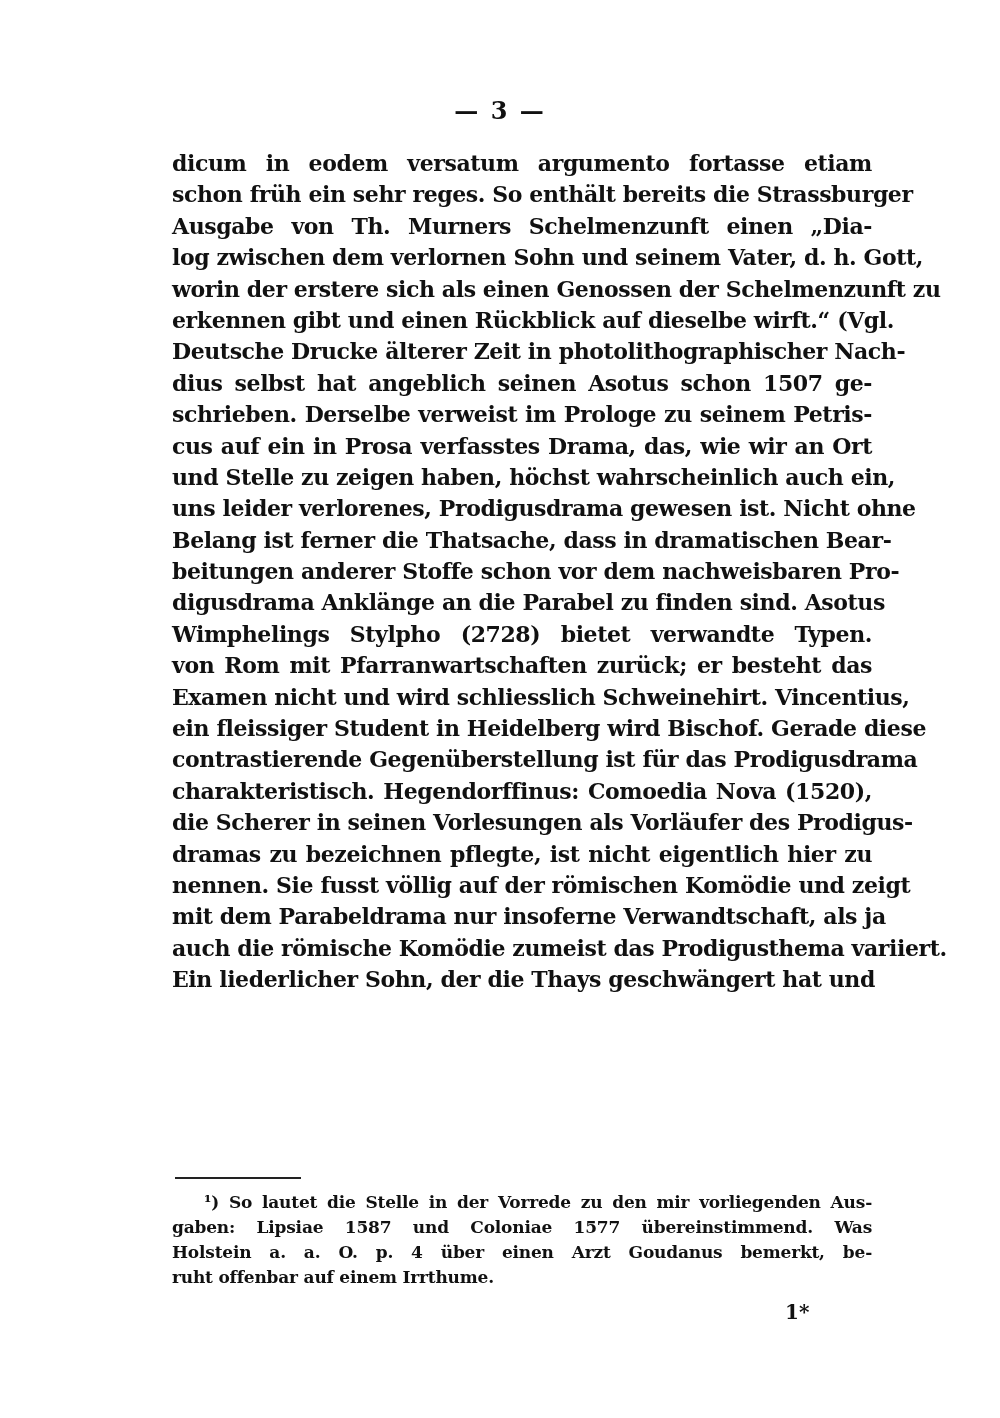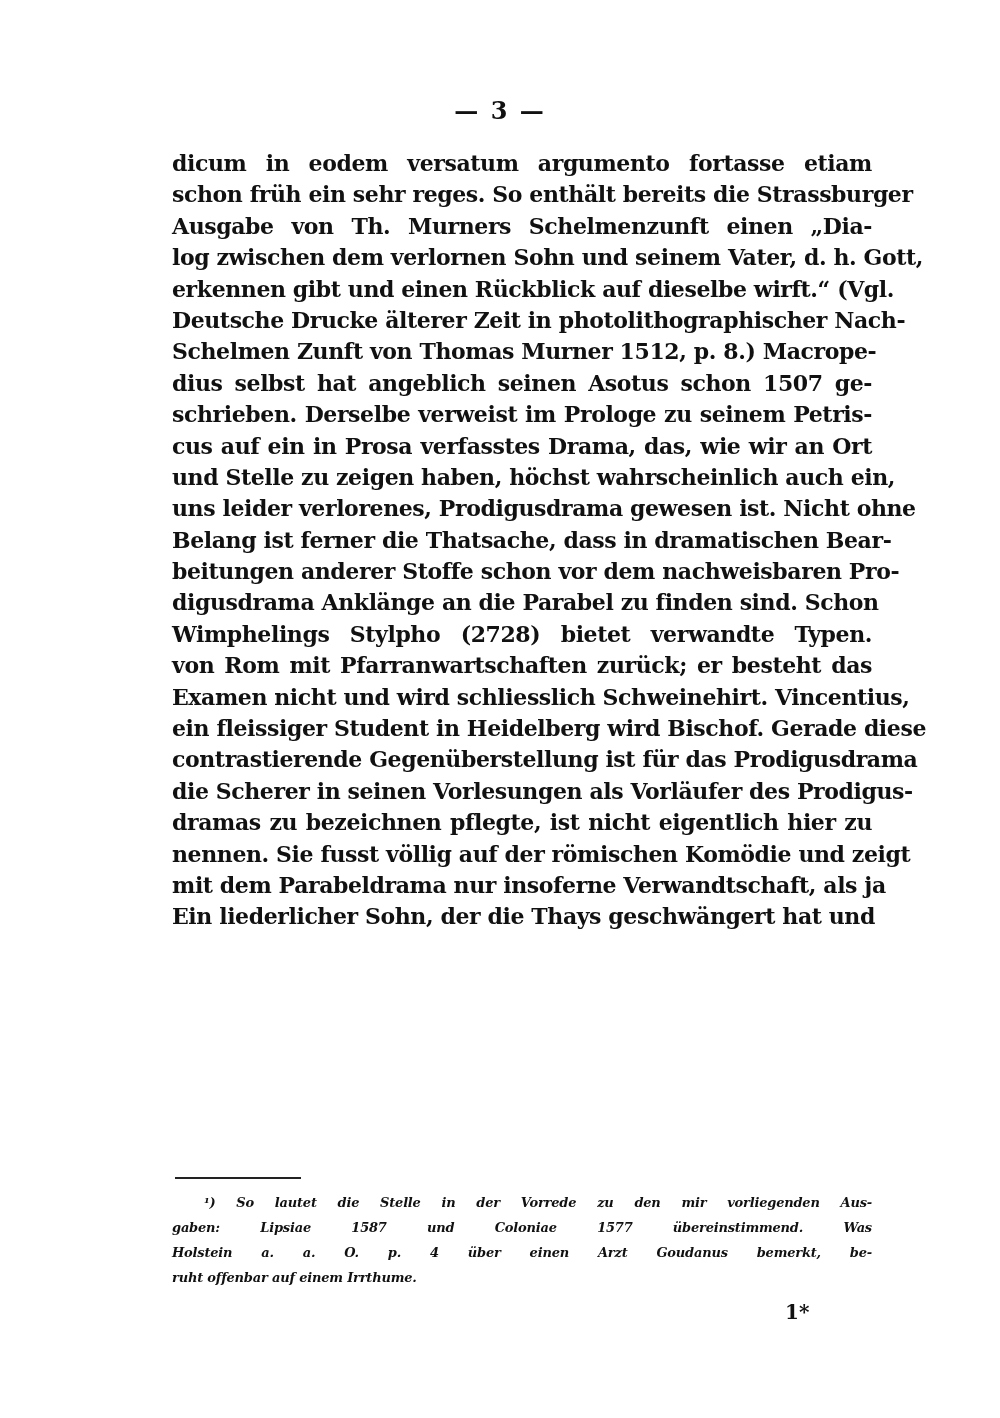--- a/index.html
+++ b/index.html
@@ -25,62 +25,63 @@
   .line.last { text-align-last: justify; }
   .footnote-rule {
     position: absolute; top: 1177px; left: 175px; width: 126px; height: 2px;
     background: #222222;
   }
   .footnotes {
     position: absolute; top: 1190px; left: 172px; width: 700px;
   }
   .fline {
     display: block; height: 25px; line-height: 25px;
-    font-size: 13px; font-weight: bold;
+    font-size: 17px; font-weight: bold;
     text-align: justify; text-align-last: justify; white-space: nowrap;
     letter-spacing: -0.2px;
-    font-style: italic;
   }
   .fline.first { padding-left: 32px; }
   .fline.end { text-align-last: left; }
   .signature {
     position: absolute; top: 1300px; left: 785px;
     font-size: 20px; font-weight: bold;
   }
 </style>
 </head>
 <body>
 
 <div class="page-number">— 3 —</div>
 
 <div class="body-text">
   <span class="line">dicum in eodem versatum argumento fortasse etiam</span>
   <span class="line">schon früh ein sehr reges. So enthält bereits die Strassburger</span>
   <span class="line">Ausgabe von Th. Murners Schelmenzunft einen „Dia-</span>
   <span class="line">log zwischen dem verlornen Sohn und seinem Vater, d. h. Gott,</span>
+  <span class="line">worin der erstere sich als einen Genossen der Schelmenzunft zu</span>
   <span class="line">erkennen gibt und einen Rückblick auf dieselbe wirft.“ (Vgl.</span>
   <span class="line">Deutsche Drucke älterer Zeit in photolithographischer Nach-</span>
-  <span class="line">Schelmen Zunft von Thomas Murner 1512, p. 8.) Macrope-</span>
   <span class="line">dius selbst hat angeblich seinen Asotus schon 1507 ge-</span>
   <span class="line">schrieben. Derselbe verweist im Prologe zu seinem Petris-</span>
   <span class="line">cus auf ein in Prosa verfasstes Drama, das, wie wir an Ort</span>
   <span class="line">und Stelle zu zeigen haben, höchst wahrscheinlich auch ein,</span>
   <span class="line">uns leider verlorenes, Prodigusdrama gewesen ist. Nicht ohne</span>
   <span class="line">Belang ist ferner die Thatsache, dass in dramatischen Bear-</span>
   <span class="line">beitungen anderer Stoffe schon vor dem nachweisbaren Pro-</span>
-  <span class="line">digusdrama Anklänge an die Parabel zu finden sind. Schon</span>
+  <span class="line">digusdrama Anklänge an die Parabel zu finden sind. Asotus</span>
   <span class="line">Wimphelings Stylpho (2728) bietet verwandte Typen.</span>
   <span class="line">von Rom mit Pfarranwartschaften zurück; er besteht das</span>
   <span class="line">Examen nicht und wird schliesslich Schweinehirt. Vincentius,</span>
   <span class="line">ein fleissiger Student in Heidelberg wird Bischof. Gerade diese</span>
   <span class="line">contrastierende Gegenüberstellung ist für das Prodigusdrama</span>
+  <span class="line">charakteristisch. Hegendorffinus: Comoedia Nova (1520),</span>
   <span class="line">die Scherer in seinen Vorlesungen als Vorläufer des Prodigus-</span>
   <span class="line">dramas zu bezeichnen pflegte, ist nicht eigentlich hier zu</span>
   <span class="line">nennen. Sie fusst völlig auf der römischen Komödie und zeigt</span>
   <span class="line">mit dem Parabeldrama nur insoferne Verwandtschaft, als ja</span>
+  <span class="line">auch die römische Komödie zumeist das Prodigusthema variiert.</span>
   <span class="line">Ein liederlicher Sohn, der die Thays geschwängert hat und</span>
 </div>
 
 <div class="footnote-rule"></div>
 
 <div class="footnotes">
   <span class="fline first">¹) So lautet die Stelle in der Vorrede zu den mir vorliegenden Aus-</span>
   <span class="fline">gaben: Lipsiae 1587 und Coloniae 1577 übereinstimmend. Was</span>
   <span class="fline">Holstein a. a. O. p. 4 über einen Arzt Goudanus bemerkt, be-</span>
   <span class="fline end">ruht offenbar auf einem Irrthume.</span>

